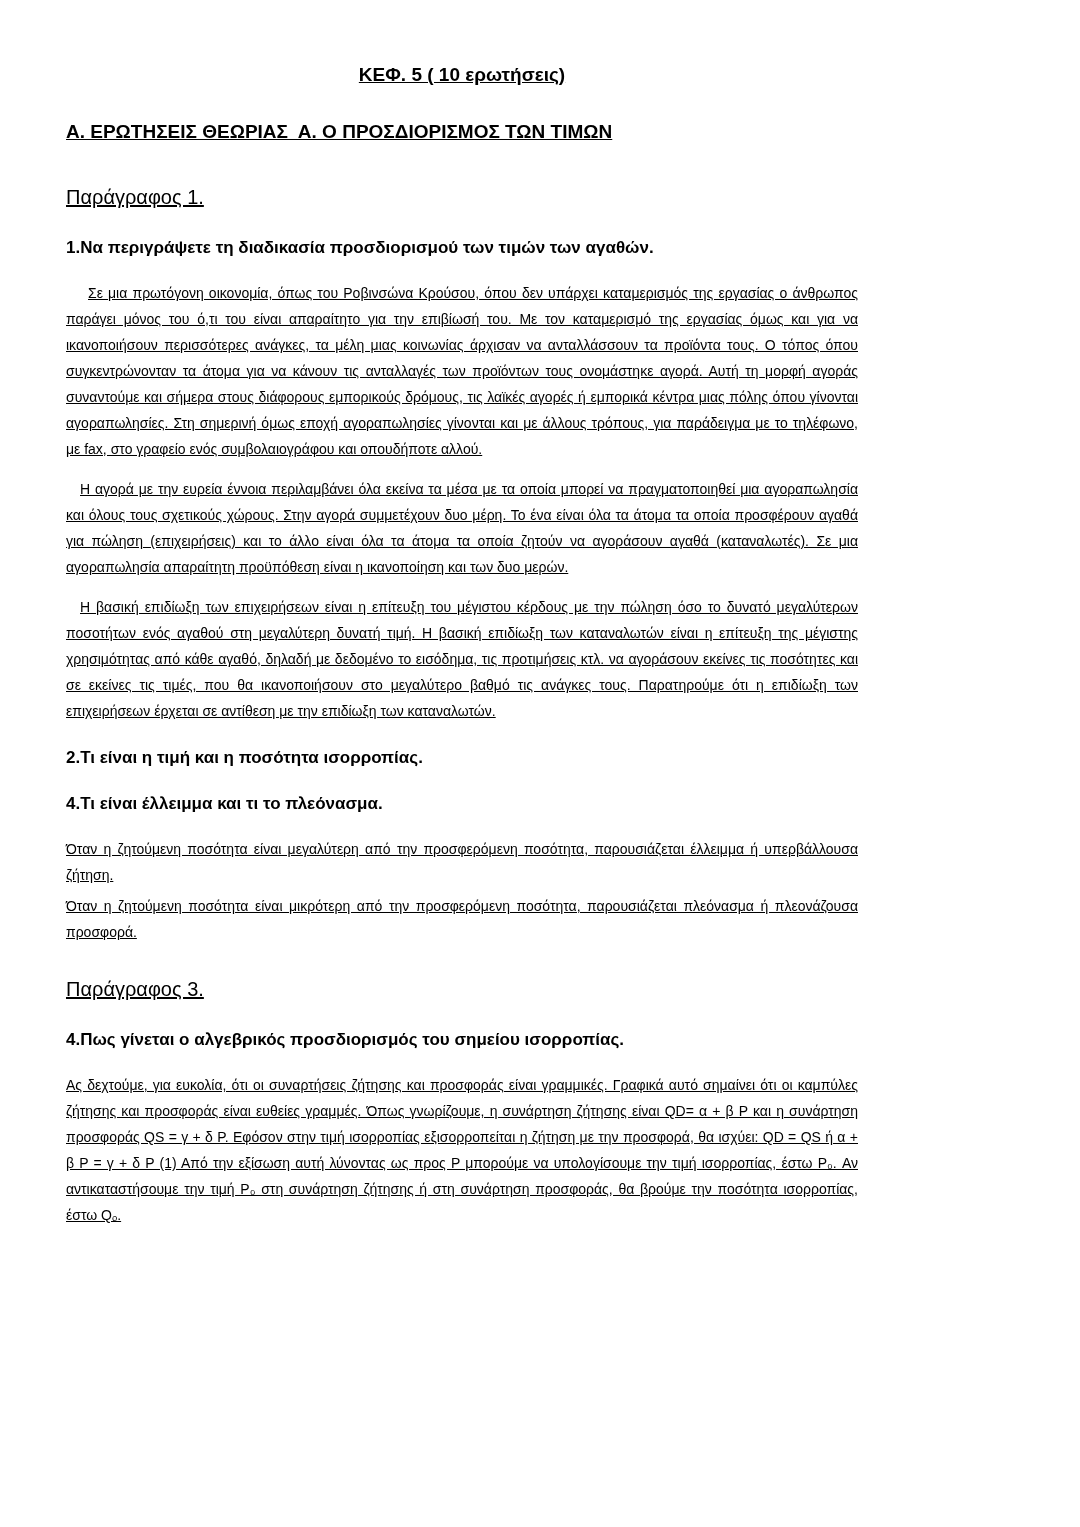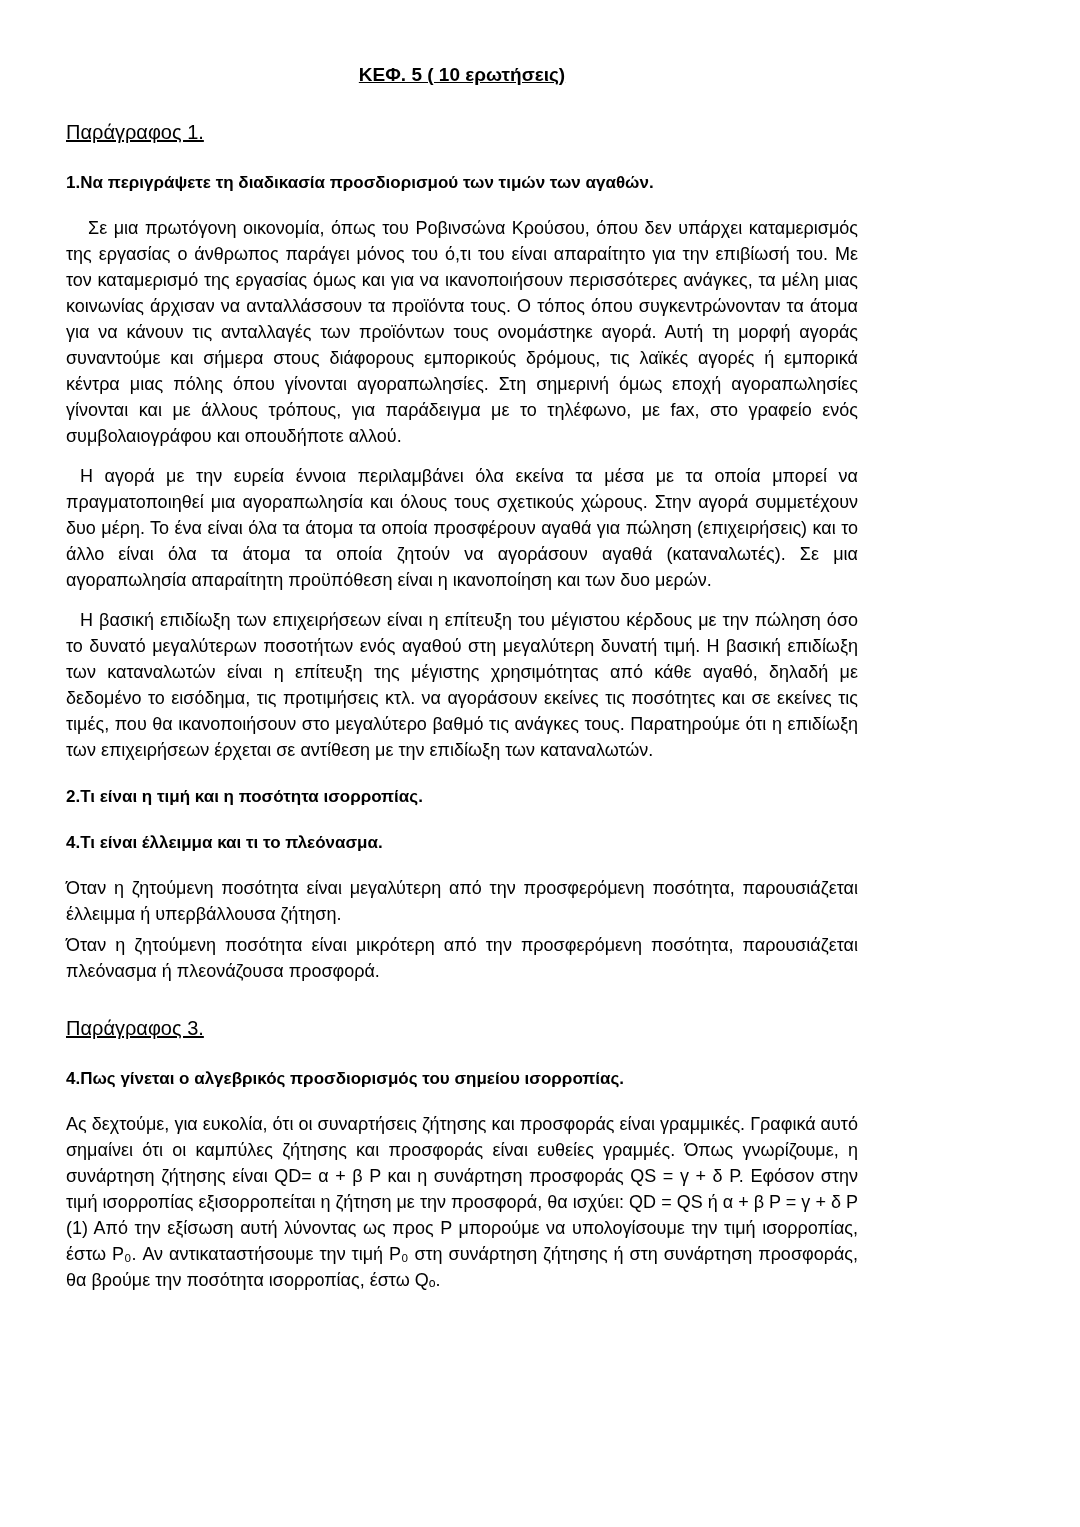--- a/index.html
+++ b/index.html
@@ -41,41 +41,43 @@
     text-decoration: underline;
     margin: 30px 0 25px 0;
   }
   .question {
     font-size: 17px;
     line-height: 24px;
     font-weight: bold;
     margin: 22px 0 20px 0;
   }
   .body-para {
-    font-size: 18px;
+    font-size: 14px;
     line-height: 26px;
     text-align: justify;
     margin: 0;
+    text-decoration: underline;
   }
   .body-para + .body-para {
     margin-top: 14px;
   }
   .body-para.tight + .body-para.tight {
     margin-top: 5px;
   }
   .indent-lg { text-indent: 22px; }
   .indent-sm { text-indent: 14px; }
 </style>
 </head>
 <body>
 
 <div class="page">
 
   <h1 class="doc-title">ΚΕΦ. 5 ( 10 ερωτήσεις)</h1>
 
+  <h2 class="main-heading">Α. ΕΡΩΤΗΣΕΙΣ ΘΕΩΡΙΑΣ  Α. Ο ΠΡΟΣΔΙΟΡΙΣΜΟΣ ΤΩΝ ΤΙΜΩΝ</h2>
 
   <h3 class="para-heading">Παράγραφος 1.</h3>
   <p class="question">1.Να περιγράψετε τη διαδικασία προσδιορισμού των τιμών των αγαθών.</p>
   <p class="body-para indent-lg">Σε μια πρωτόγονη οικονομία, όπως του Ροβινσώνα Κρούσου, όπου δεν υπάρχει καταμερισμός της εργασίας ο άνθρωπος παράγει μόνος του ό,τι του είναι απαραίτητο για την επιβίωσή του. Με τον καταμερισμό της εργασίας όμως και για να ικανοποιήσουν περισσότερες ανάγκες, τα μέλη μιας κοινωνίας άρχισαν να ανταλλάσσουν τα προϊόντα τους. Ο τόπος όπου συγκεντρώνονταν τα άτομα για να κάνουν τις ανταλλαγές των προϊόντων τους ονομάστηκε αγορά. Αυτή τη μορφή αγοράς συναντούμε και σήμερα στους διάφορους εμπορικούς δρόμους, τις λαϊκές αγορές ή εμπορικά κέντρα μιας πόλης όπου γίνονται αγοραπωλησίες. Στη σημερινή όμως εποχή αγοραπωλησίες γίνονται και με άλλους τρόπους, για παράδειγμα με το τηλέφωνο, με fax, στο γραφείο ενός συμβολαιογράφου και οπουδήποτε αλλού.</p>
   <p class="body-para indent-sm">Η αγορά με την ευρεία έννοια περιλαμβάνει όλα εκείνα τα μέσα με τα οποία μπορεί να πραγματοποιηθεί μια αγοραπωλησία και όλους τους σχετικούς χώρους. Στην αγορά συμμετέχουν δυο μέρη. Το ένα είναι όλα τα άτομα τα οποία προσφέρουν αγαθά για πώληση (επιχειρήσεις) και το άλλο είναι όλα τα άτομα τα οποία ζητούν να αγοράσουν αγαθά (καταναλωτές). Σε μια αγοραπωλησία απαραίτητη προϋπόθεση είναι η ικανοποίηση και των δυο μερών.</p>
   <p class="body-para indent-sm">Η βασική επιδίωξη των επιχειρήσεων είναι η επίτευξη του μέγιστου κέρδους με την πώληση όσο το δυνατό μεγαλύτερων ποσοτήτων ενός αγαθού στη μεγαλύτερη δυνατή τιμή. Η βασική επιδίωξη των καταναλωτών είναι η επίτευξη της μέγιστης χρησιμότητας από κάθε αγαθό, δηλαδή με δεδομένο το εισόδημα, τις προτιμήσεις κτλ. να αγοράσουν εκείνες τις ποσότητες και σε εκείνες τις τιμές, που θα ικανοποιήσουν στο μεγαλύτερο βαθμό τις ανάγκες τους. Παρατηρούμε ότι η επιδίωξη των επιχειρήσεων έρχεται σε αντίθεση με την επιδίωξη των καταναλωτών.</p>
 
   <p class="question">2.Τι είναι η τιμή και η ποσότητα ισορροπίας.</p>
   <p class="question">4.Τι είναι έλλειμμα και τι το πλεόνασμα.</p>
   <p class="body-para tight">Όταν η ζητούμενη ποσότητα είναι μεγαλύτερη από την προσφερόμενη ποσότητα, παρουσιάζεται έλλειμμα ή υπερβάλλουσα ζήτηση.</p>

